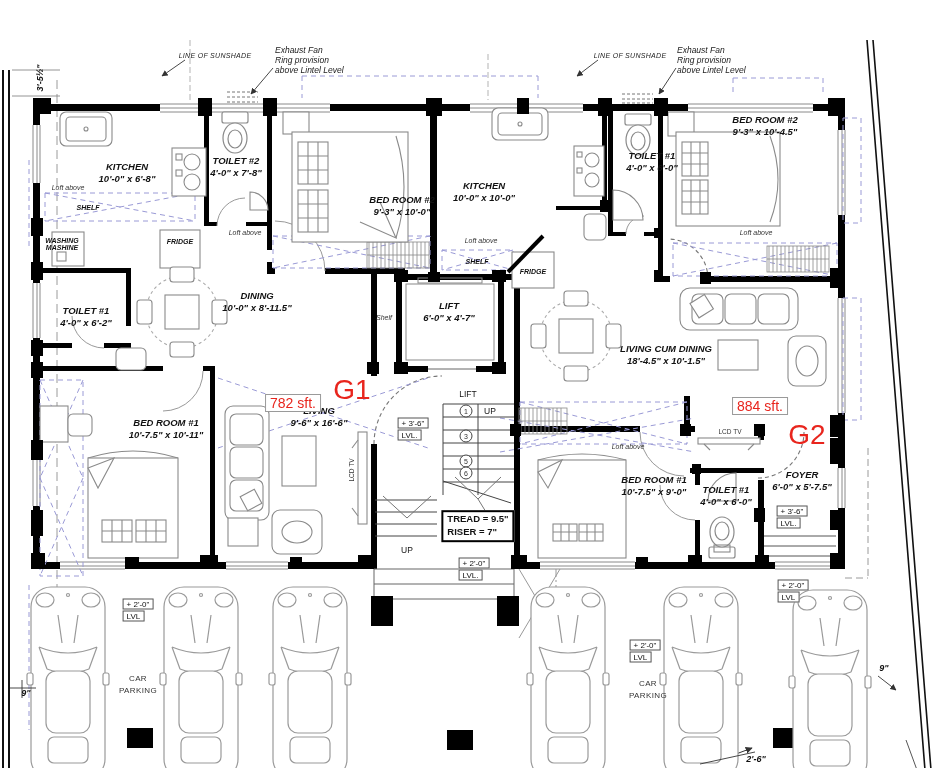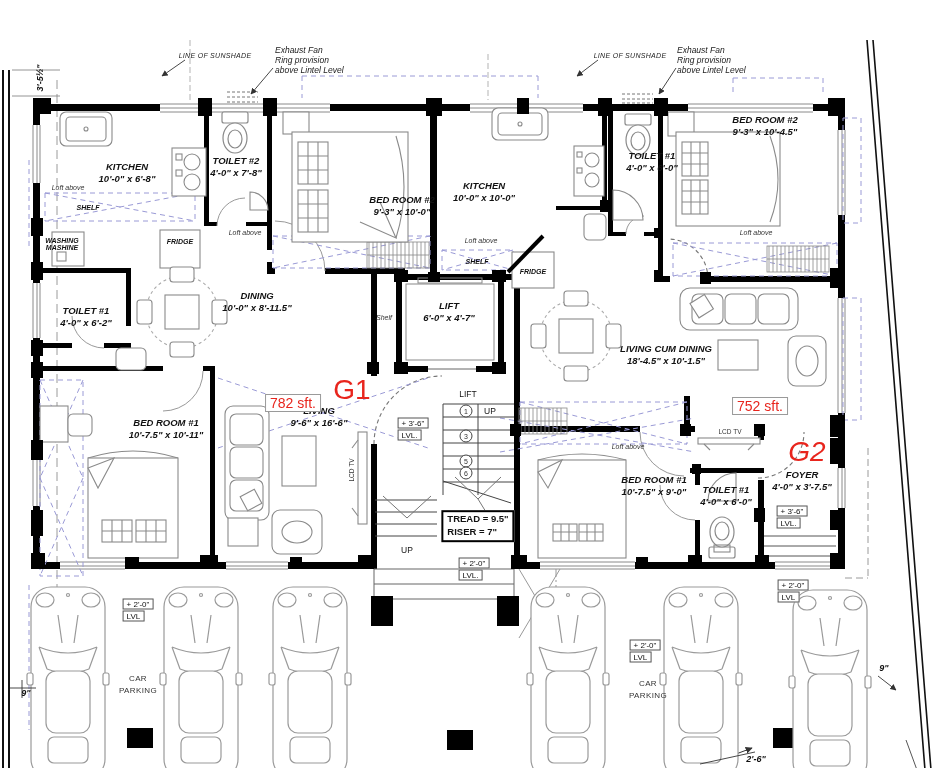--- a/index.html
+++ b/index.html
@@ -456,23 +456,23 @@
 9'-3" x 10'-4.5"</div>
   <div class="label annot" style="left:756px;top:192px;">Loft above</div>
   <div class="label room" style="left:666px;top:315px;">LIVING CUM DINING
 18'-4.5" x 10'-1.5"</div>
   <div class="label annot" style="left:628px;top:406px;">Loft above</div>
   <div class="label room" style="left:654px;top:446px;">BED ROOM #1
 10'-7.5" x 9'-0"</div>
   <div class="label room" style="left:726px;top:456px;">TOILET #1
 4'-0" x 6'-0"</div>
   <div class="label room" style="left:802px;top:441px;">FOYER
-4'-0" x 3'-7.5"</div>
-  <div class="label areabox" style="left:760px;top:366px;">752 sft.</div>
-  <div class="label gbig" style="left:807px;top:412px;font-style:italic;">G2</div>
+6'-0" x 5'-7.5"</div>
+  <div class="label areabox" style="left:760px;top:366px;">884 sft.</div>
+  <div class="label gbig" style="left:807px;top:395px;">G2</div>
 
   <div class="label room" style="left:449px;top:272px;">LIFT
 6'-0" x 4'-7"</div>
   <div class="label annot" style="left:384px;top:277px;">Shelf</div>
   <div class="label plain" style="left:468px;top:354px;">LIFT</div>
   <div class="label plain" style="left:490px;top:371px;">UP</div>
   <div class="label plain" style="left:407px;top:510px;">UP</div>
   <div class="circ" style="left:466px;top:371px;">1</div>
   <div class="circ" style="left:466px;top:396px;">3</div>
   <div class="circ" style="left:466px;top:421px;">5</div>

